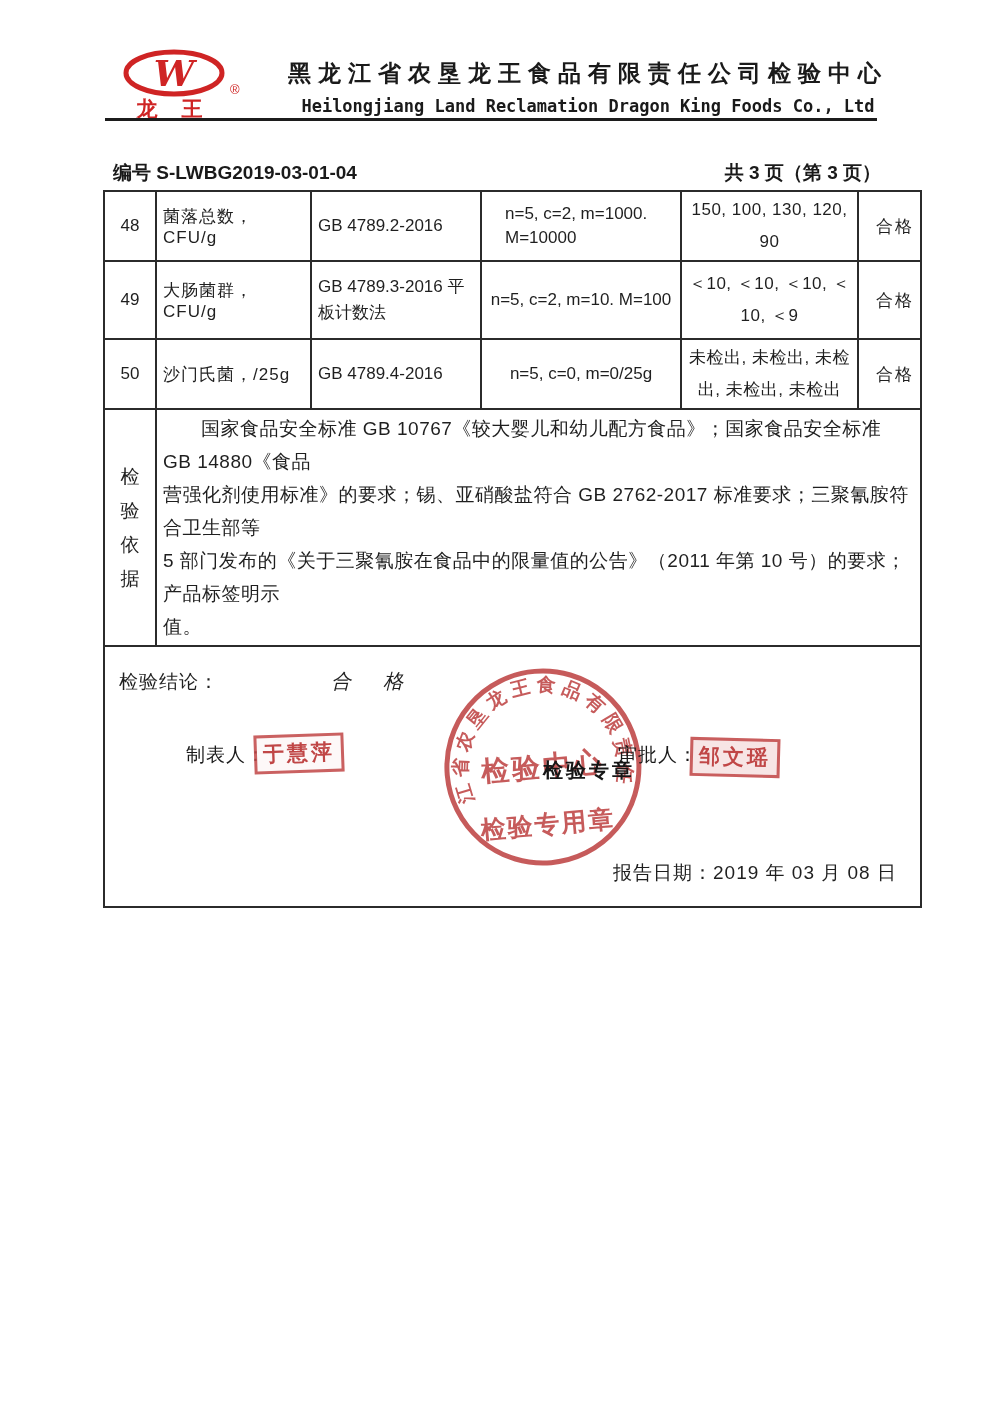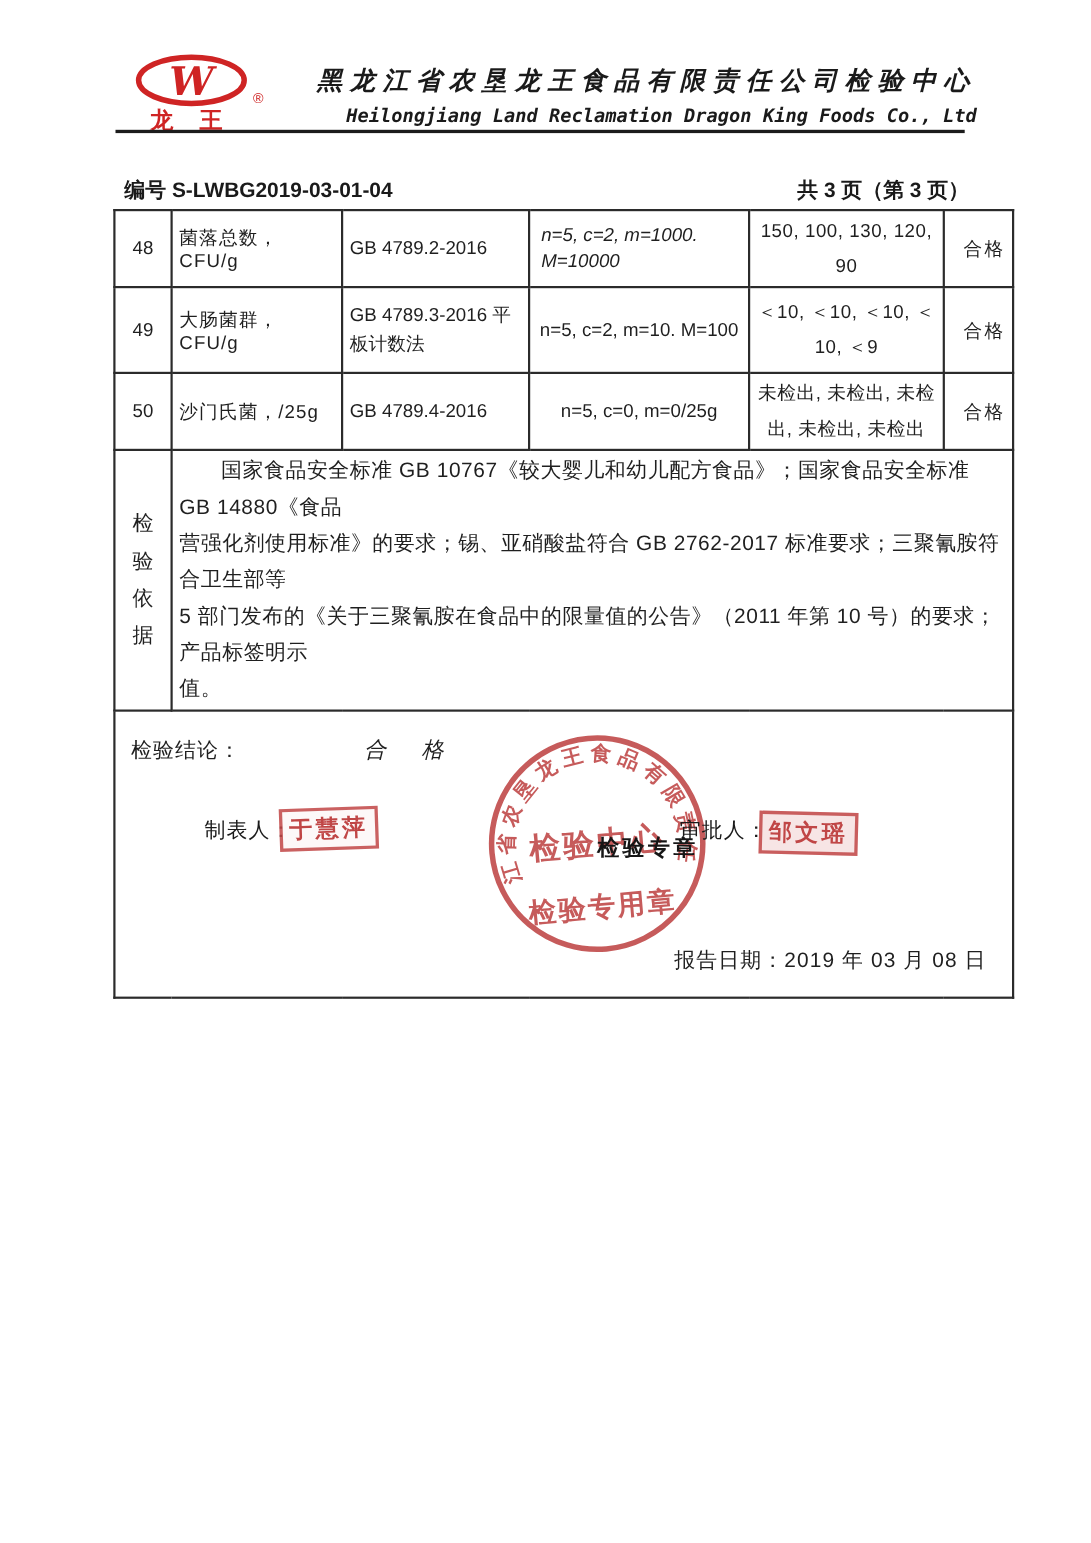--- a/index.html
+++ b/index.html
@@ -4,40 +4,40 @@
 <style>
   * { margin:0; padding:0; box-sizing:border-box; }
   html,body { background:#ffffff; }
   .page {
     position:relative; width:992px; height:1403px; background:#fff;
     font-family:"Liberation Sans", sans-serif; color:#1a1a1a; overflow:hidden;
   }
 
   
   .logo { position:absolute; left:120px; top:36px; width:160px; height:88px; }
-  .titles { position:absolute; left:288px; top:58px; width:600px; text-align:right;font-style:italic; }
+  .titles { position:absolute; left:288px; top:58px; width:600px; text-align:center; }
   .title-zh { font-size:23px; font-weight:bold; letter-spacing:7px; white-space:nowrap; }
   .title-en { margin-top:7px; font-size:17px; font-weight:bold;
               font-family:"DejaVu Sans Mono","Liberation Mono",monospace; white-space:nowrap; }
   .header-rule { position:absolute; left:105px; top:118px; width:772px; height:3px; background:#1c1c1c; }
 
   
   .doc-meta { position:absolute; left:113px; top:160px; width:768px;
               display:flex; justify-content:space-between; font-size:19px; font-weight:bold;gap:25px; }
 
   
   table.report { position:absolute; left:103px; top:190px; width:817px;
                  border-collapse:collapse; table-layout:fixed; }
   table.report td { border:2px solid #2b2b2b; font-size:17px; color:#1f1f1f;
                     padding:2px 6px; vertical-align:middle; }
   td.no    { text-align:center; }
   td.item  { padding-left:12px; letter-spacing:1px;margin-left:23px; }
   td.method{ padding-left:10px; line-height:26px; }
   td.req   { text-align:center; line-height:24px; }
-  td.req.left { text-align:left; padding-left:10px;font-style:italic; }
+  td.req.left { text-align:left; padding-left:23px; }
   td.result{ text-align:center; line-height:32px; letter-spacing:0.5px; }
   td.concl { text-align:right; letter-spacing:2px; }
 
   
   td.basis-label { text-align:center; vertical-align:middle; }
   .basis-char { font-size:19px; line-height:34px; letter-spacing:0; }
   td.basis-text { padding:8px 14px 6px 14px; vertical-align:top; }
   .basis-line { font-size:19px; line-height:33px; letter-spacing:0.5px; }
   .basis-line.indent { text-indent:38px; }
 

